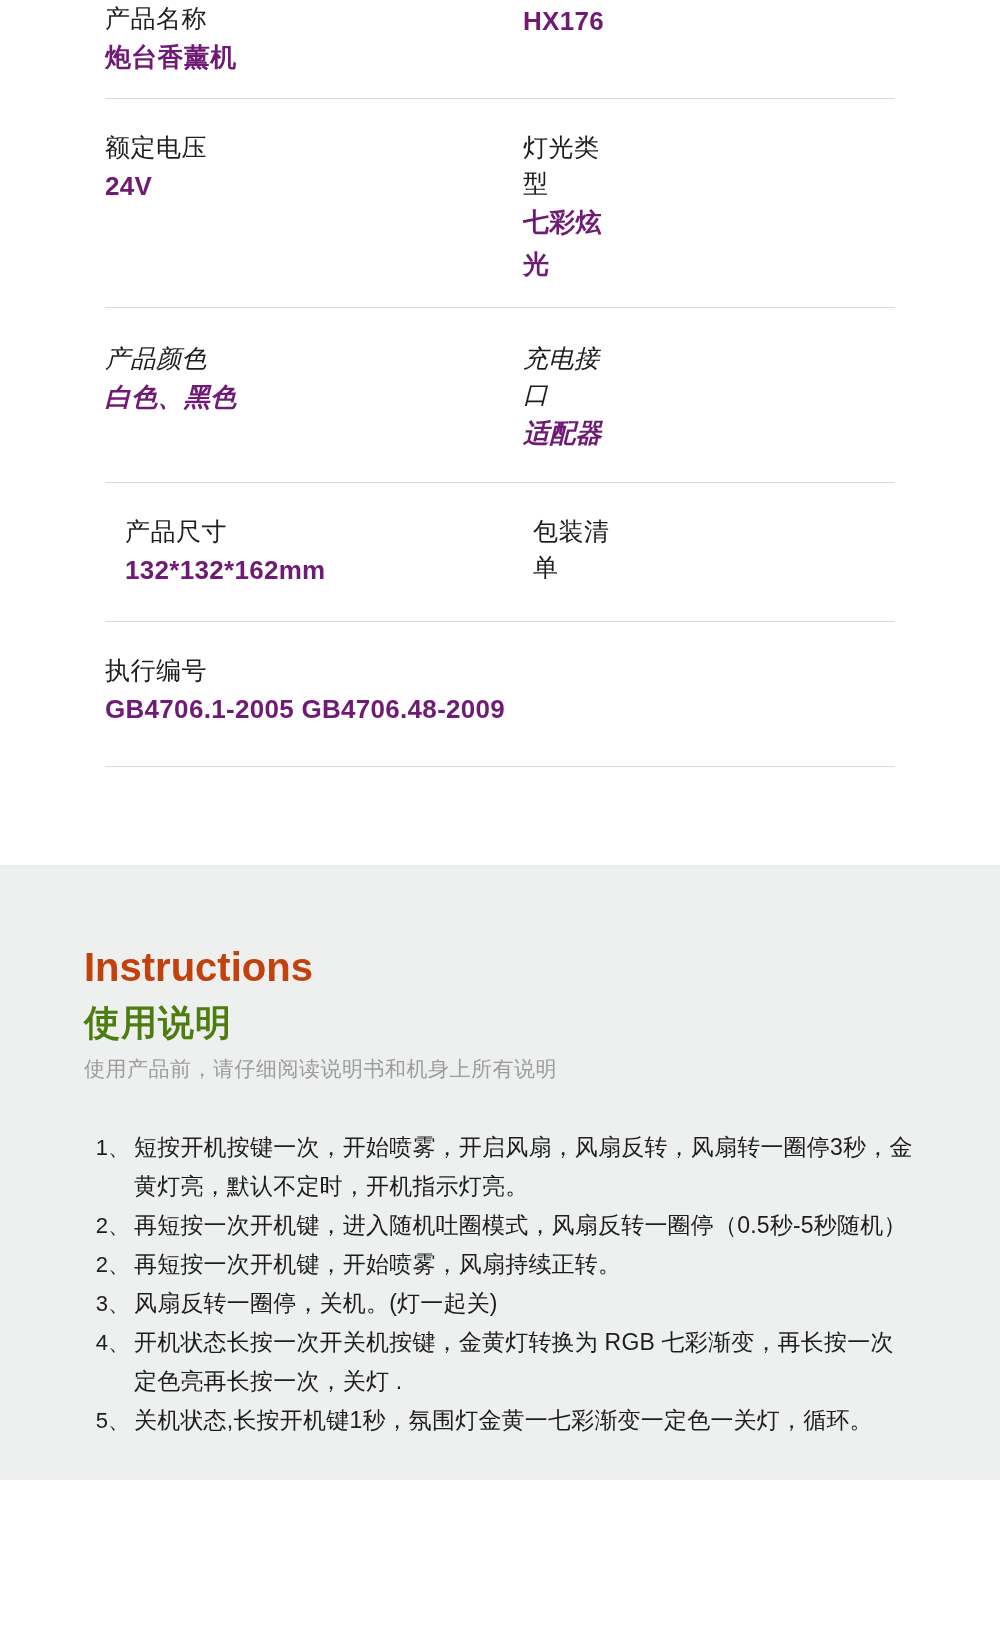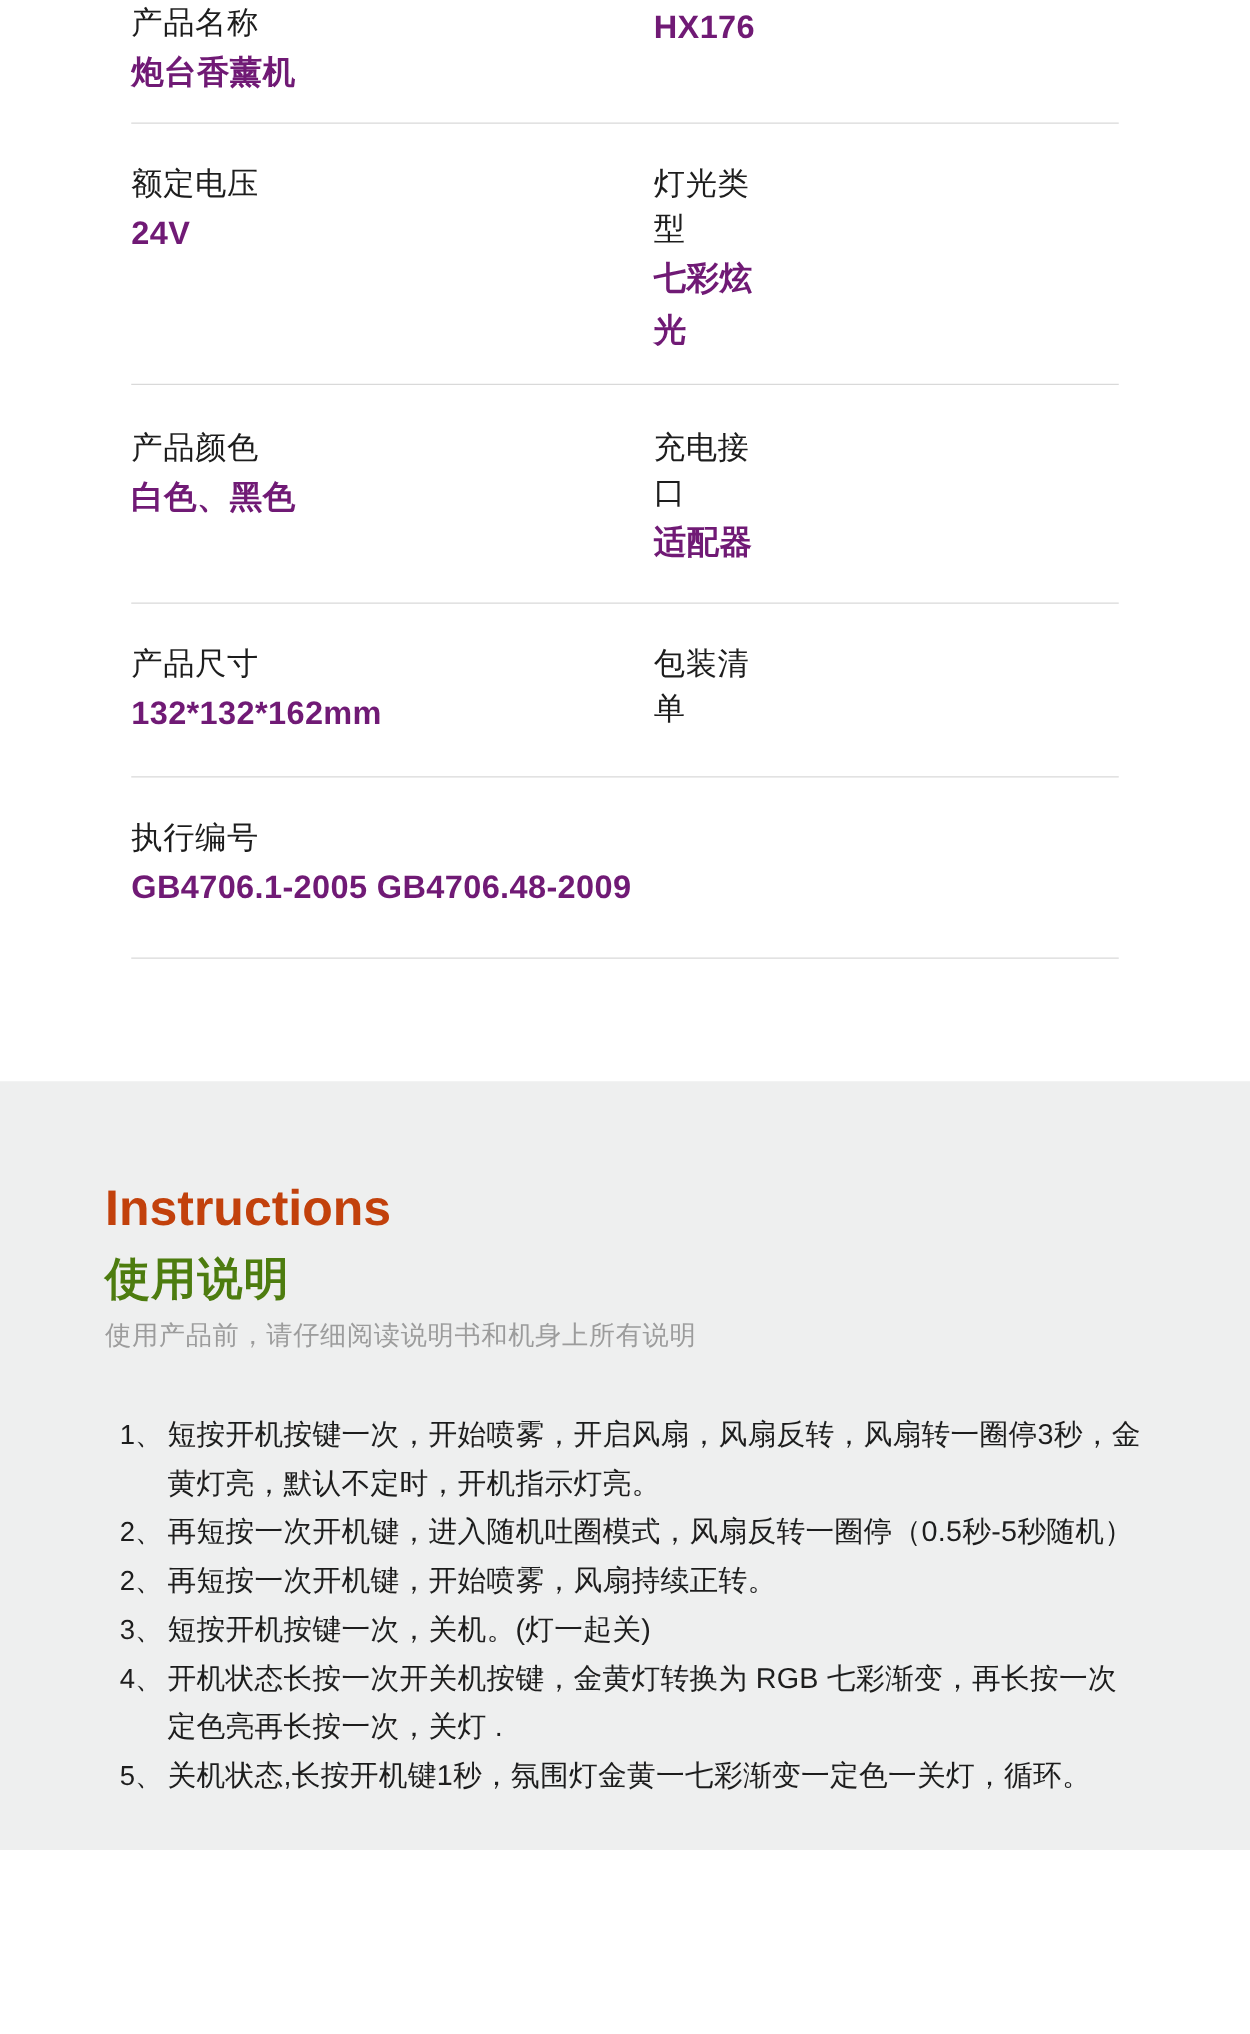--- a/index.html
+++ b/index.html
@@ -60,22 +60,22 @@
     letter-spacing: 0.3px;
   }
   .spec-divider {
     height: 1px;
     background: #d9d9d9;
     margin: 0;
     width: 100%;
   }
   .row-pad-a { padding-bottom: 20px; }
   .row-pad-b { padding-top: 30px; padding-bottom: 22px; }
-  .row-pad-c { padding-top: 32px; padding-bottom: 28px; }
-  .row-pad-d { padding-top: 30px; padding-bottom: 30px; }
+  .row-pad-c { padding-top: 32px; padding-bottom: 28px; font-style: italic; }
+  .row-pad-d { padding-top: 30px; padding-bottom: 30px; margin-left: 20px; }
   .row-pad-e { padding-top: 30px; padding-bottom: 36px; }
 
   .full-cell { width: 100%; }
 
   
   .instructions-section {
     background: #eeefef;
     padding: 76px 0 40px 0;
     margin-top: 98px;
   }
@@ -210,21 +210,21 @@
         <div class="instr-item">
           <span class="instr-num">2、</span>
           <span class="instr-text">再短按一次开机键，进入随机吐圈模式，风扇反转一圈停（0.5秒-5秒随机）</span>
         </div>
         <div class="instr-item">
           <span class="instr-num">2、</span>
           <span class="instr-text">再短按一次开机键，开始喷雾，风扇持续正转。</span>
         </div>
         <div class="instr-item">
           <span class="instr-num">3、</span>
-          <span class="instr-text">短按开机按键一次，关机。(灯一起关)</span>
+          <span class="instr-text">风扇反转一圈停，关机。(灯一起关)</span>
         </div>
         <div class="instr-item">
           <span class="instr-num">4、</span>
           <span class="instr-text">开机状态长按一次开关机按键，金黄灯转换为 RGB 七彩渐变，再长按一次定色亮再长按一次，关灯 .</span>
         </div>
         <div class="instr-item">
           <span class="instr-num">5、</span>
           <span class="instr-text">关机状态,长按开机键1秒，氛围灯金黄一七彩渐变一定色一关灯，循环。</span>
         </div>
 

